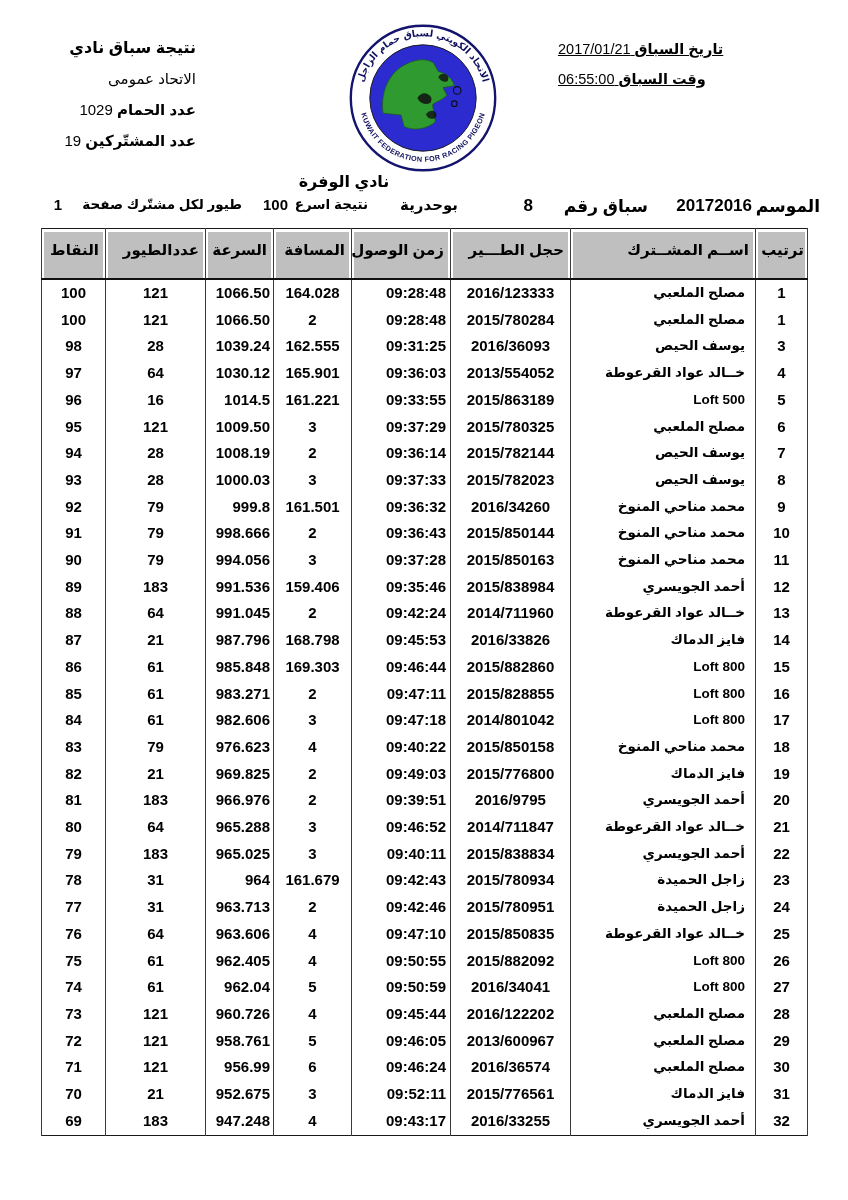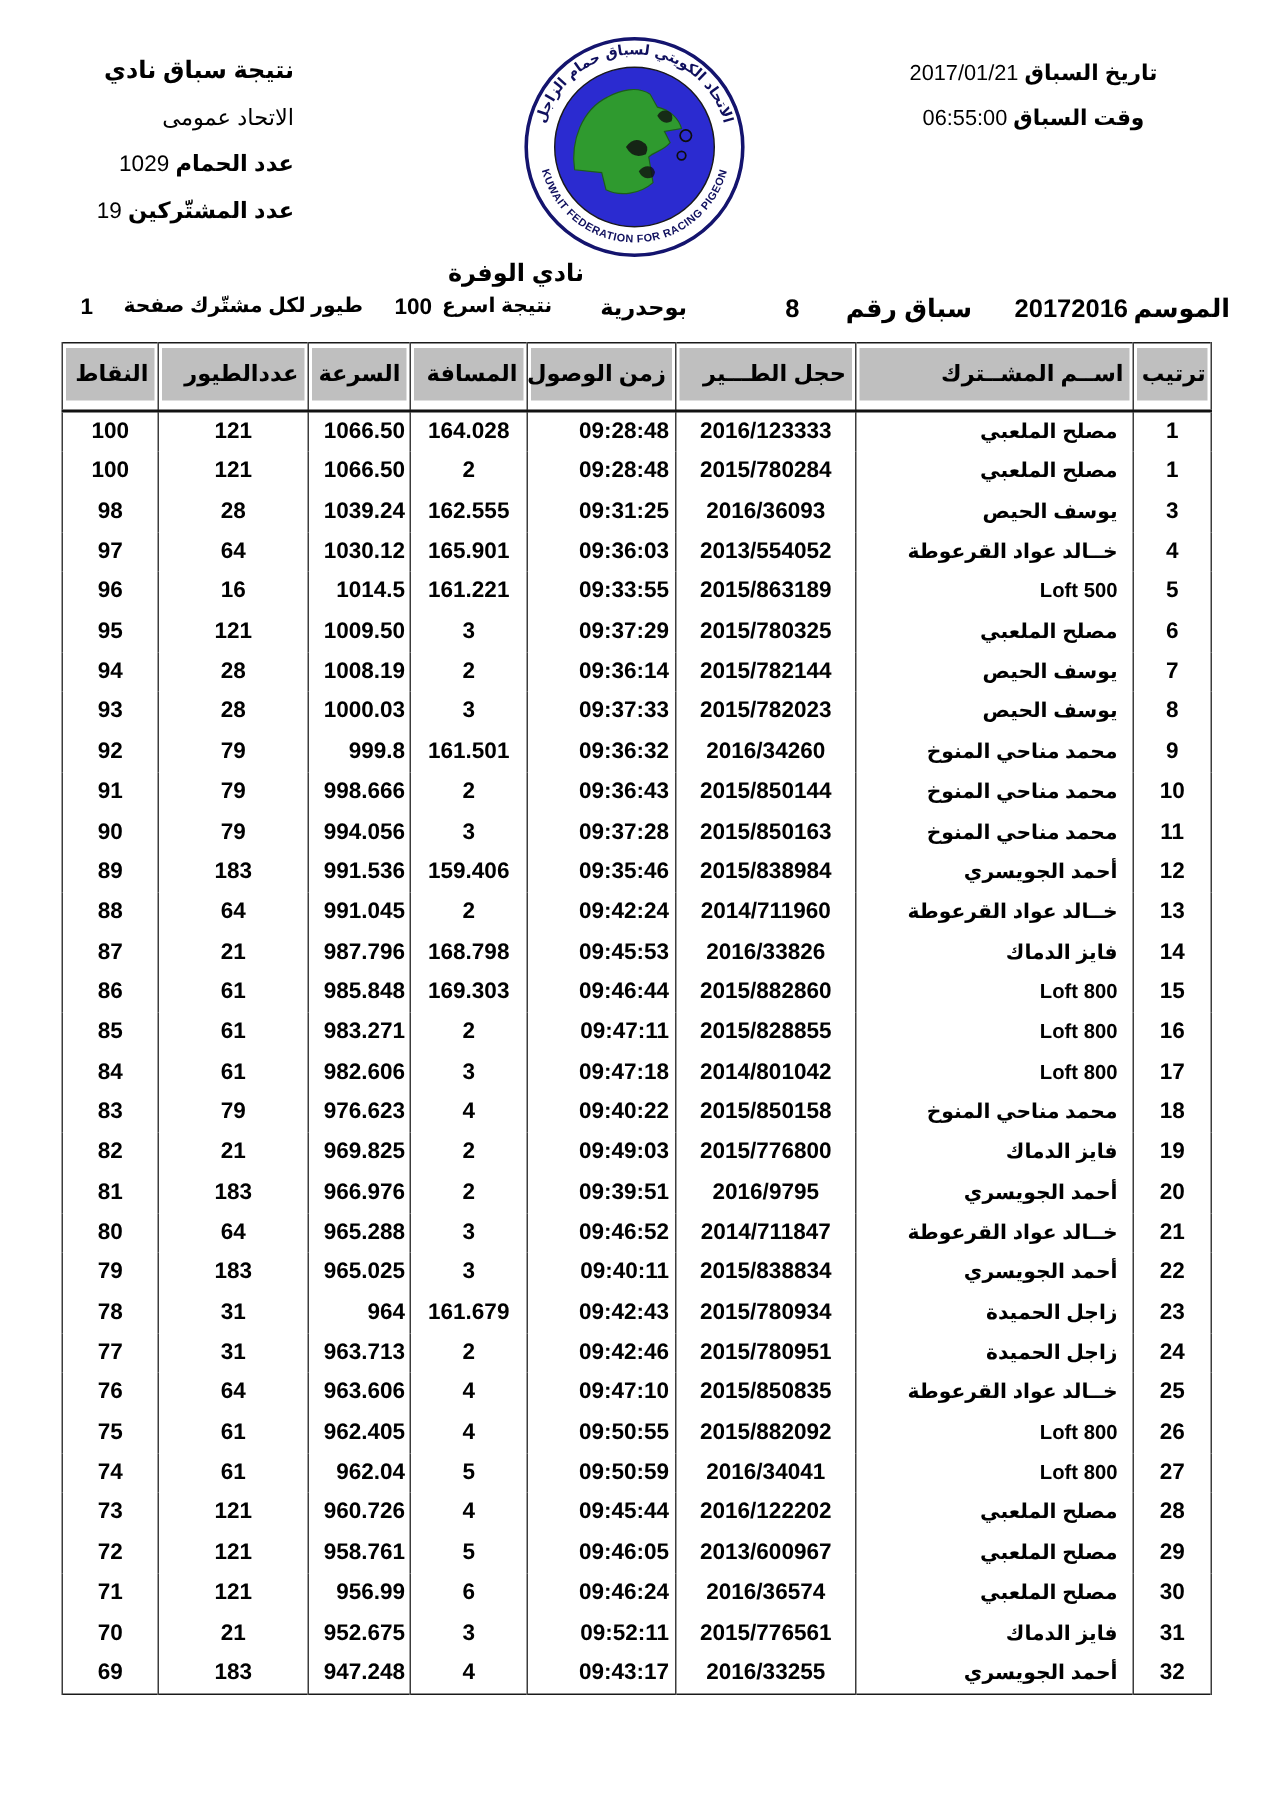--- a/index.html
+++ b/index.html
@@ -3,21 +3,21 @@
 <meta charset="utf-8">
 <style>
   * { margin:0; padding:0; box-sizing:border-box; }
   html,body { width:848px; height:1200px; background:#ffffff; overflow:hidden; }
   body { position:relative; font-family:"Liberation Sans","DejaVu Sans",sans-serif; color:#000; }
 
   
   .info-left { position:absolute; top:38px; left:0; width:196px; direction:rtl; text-align:right; }
   .info-left .ln { margin-bottom:12px; font-size:15px; line-height:19px; white-space:nowrap; }
   .info-left .ln.title { font-weight:bold; font-size:16px; }
-  .info-right { position:absolute; top:40px; left:558px; width:262px; direction:rtl; text-align:center; }
+  .info-right { position:absolute; top:40px; left:558px; width:262px; direction:rtl; text-align:left;text-decoration:underline; }
   .info-right .ln { margin-bottom:11px; font-size:14.5px; line-height:19px; white-space:nowrap; }
   .lbl { font-weight:bold; }
   .val { font-weight:normal; }
 
   
   .logo-wrap { position:absolute; left:347px; top:22px; width:152px; height:152px; }
 
   
   .club-title { position:absolute; top:172px; left:0; width:688px; text-align:center;
                 font-weight:bold; font-size:16px; direction:rtl; }
@@ -36,21 +36,21 @@
   .s-per        { right:606px; }
   .s-page       { right:786px; }
 
   
   .tbl-wrap { position:absolute; top:228px; left:41px; width:766px; }
   table.results { width:766px; border-collapse:collapse; direction:rtl; table-layout:fixed;
                   border:1.5px solid #1a1a1a; }
   table.results th, table.results td { border-left:1px solid #3c3c3c; border-right:1px solid #3c3c3c; overflow:hidden; }
   thead tr { height:45px; border-bottom:2px solid #111; }
   thead th { padding:0; vertical-align:top; background:#fff; }
-  .hcell { background:#bfbfbf; margin:3px 2px 0 2px; height:35px; line-height:35px;
+  .hcell { background:#bfbfbf; margin:3px 2px 0 2px; height:46px; line-height:35px;
            font-weight:bold; font-size:15px; text-align:right; padding-left:2px; padding-right:4px;
            white-space:nowrap; }
   .hcell.ctr { text-align:center; padding-right:0; }
   tbody tr { height:26.7px; }
   tbody td { padding:0; font-weight:bold; font-size:15px; text-align:center; white-space:nowrap; line-height:26.7px; }
   td.col-rank  { font-size:15px; }
   td.col-name  { text-align:right; padding-right:10px; font-size:13.5px; }
   td.col-speed { text-align:right; padding-right:3px; }
   td.col-time  { text-align:right; padding-right:4px; }
 

